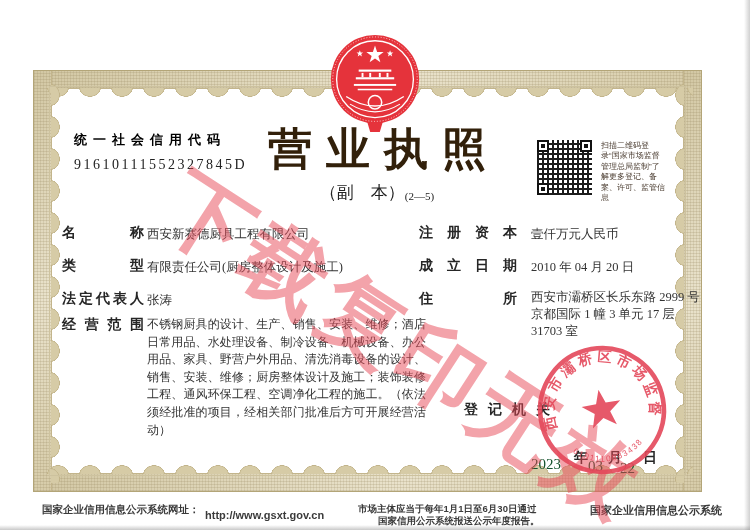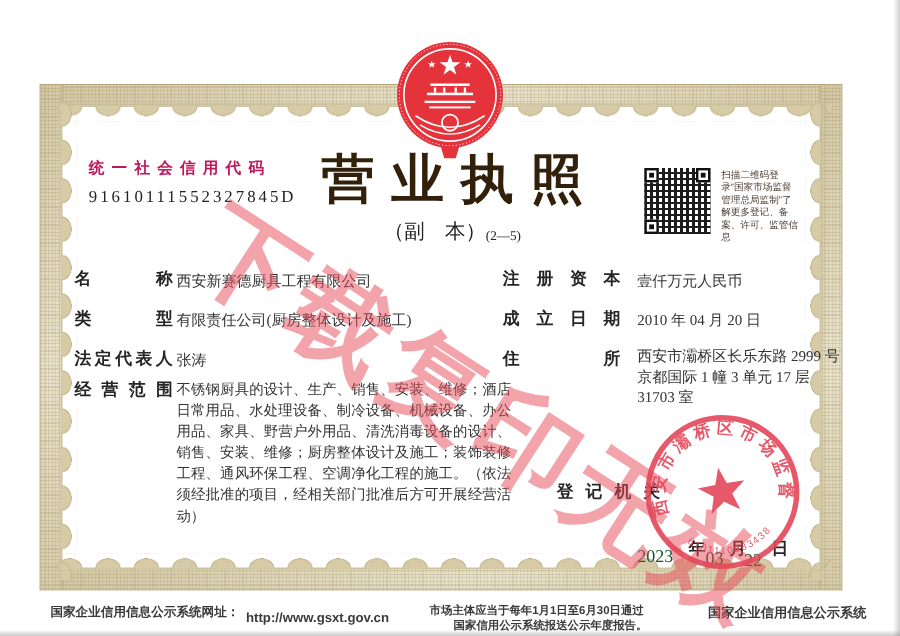--- a/index.html
+++ b/index.html
@@ -34,21 +34,21 @@
       background:radial-gradient(ellipse 16px 13px at 16px 13px,#d6cba6 58%,#c0b288 66%,rgba(255,255,255,0) 68%);
       background-size:32px 13px;background-repeat:repeat-x;}
   .sc-left{left:17px;top:8px;bottom:8px;width:13px;
       background:radial-gradient(ellipse 13px 16px at 0 16px,#d6cba6 58%,#c0b288 66%,rgba(255,255,255,0) 68%);
       background-size:13px 32px;background-repeat:repeat-y;}
   .sc-right{right:17px;top:8px;bottom:8px;width:13px;
       background:radial-gradient(ellipse 13px 16px at 13px 16px,#d6cba6 58%,#c0b288 66%,rgba(255,255,255,0) 68%);
       background-size:13px 32px;background-repeat:repeat-y;}
 
   
-  .credit-label{left:74px;top:131px;font-size:13px;font-weight:bold;letter-spacing:6px;color:#be185d;}
+  .credit-label{left:74px;top:131px;font-size:13px;font-weight:bold;letter-spacing:6px;color:#000000;}
   .credit-code{left:74px;top:157px;font-size:14px;letter-spacing:2.5px;color:#222;}
   .title{left:232px;top:120px;width:290px;text-align:center;font-size:44px;font-weight:bold;
          letter-spacing:14px;color:#32200a;text-indent:14px;}
   .subtitle{left:232px;top:181px;width:290px;text-align:center;font-size:17px;color:#222;}
   .subtitle .copy-no{font-size:11px;vertical-align:-2px;letter-spacing:0;}
 
   
   .qr{left:537px;top:140px;width:55px;height:55px;background:
       repeating-linear-gradient(0deg,#1c1c1c 0 2px,rgba(255,255,255,0) 2px 5px),
       repeating-linear-gradient(90deg,#1c1c1c 0 2px,#ffffff 2px 5px);}

